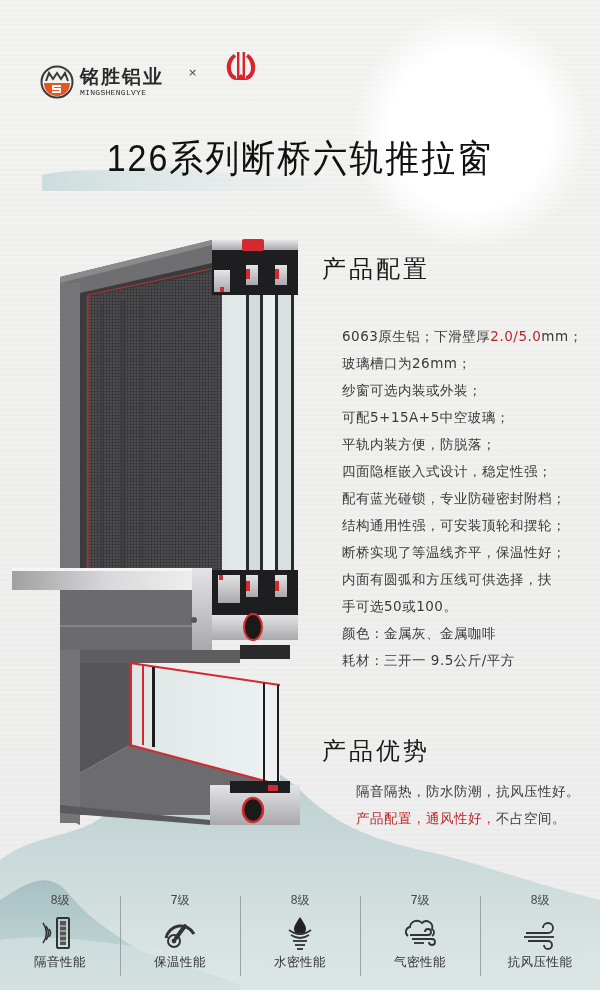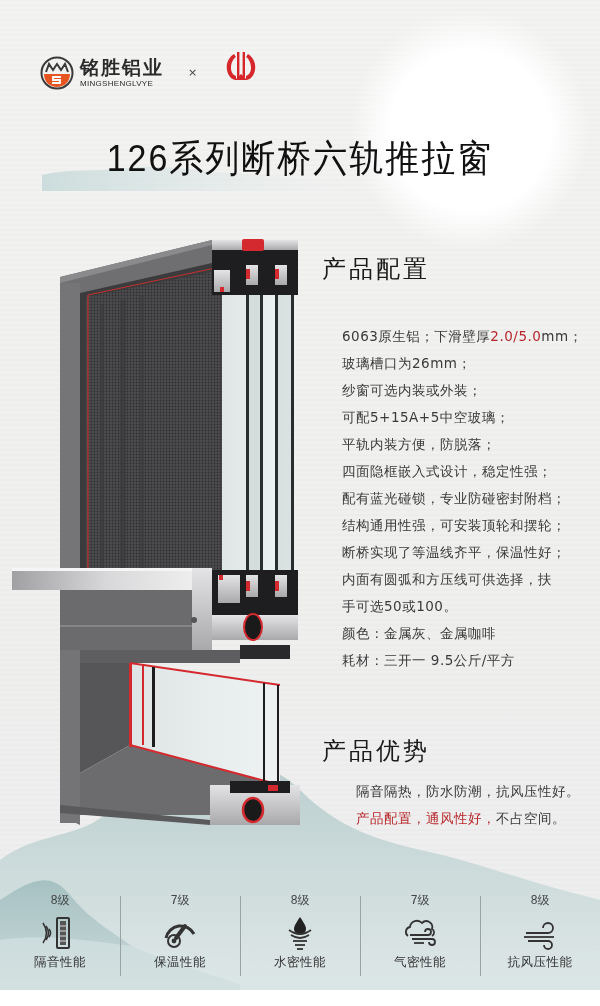--- a/index.html
+++ b/index.html
@@ -17,26 +17,26 @@
       repeating-linear-gradient(0deg, rgba(0,0,0,0.012) 0 2px, rgba(0,0,0,0) 2px 5px),
       linear-gradient(180deg, #f3f3f2 0%, #efefee 60%, #eceeed 100%);
   }
   .mountains { position: absolute; left: 0; top: 0; width: 600px; height: 1006px; }
   .bottom-strip {
     position: absolute; left: 0; top: 990px; width: 600px; height: 16px;
     background: #ffffff;
   }
 
   
-  .logos { position: absolute; top: 53px; left: 40px; height: 40px; display: flex; align-items: center; }
+  .logos { position: absolute; top: 62px; left: 40px; height: 40px; display: flex; align-items: center; }
   .logo-ms { display: flex; align-items: center; }
   .logo-ms-mark { width: 34px; height: 34px; }
   .logo-text { margin-left: 6px; display: flex; flex-direction: column; }
   .logo-cn { font-size: 19px; font-weight: bold; color: #2a2a2a; letter-spacing: 2px; line-height: 20px; }
-  .logo-en { font-family: Liberation Sans, sans-serif; font-size: 8px; color: #2a2a2a; letter-spacing: 0.3px; line-height: 10px; margin-top: 2px; }
+  .logo-en { font-family: Liberation Mono, monospace; font-size: 8px; color: #2a2a2a; letter-spacing: 0.3px; line-height: 10px; margin-top: 2px; }
   .logo-x { position: absolute; left: 188px; top: 66px; font-size: 11px; color: #444; }
   .logo-xf { position: absolute; left: 225px; top: 50px; display: flex; align-items: center; }
   .logo-xf-mark { width: 32px; height: 34px; }
 
   
   .title {
     position: absolute; left: 0; width: 600px; top: 136px; text-align: center;
     font-family: "Liberation Sans", sans-serif;
     font-size: 34px; color: #111; letter-spacing: 2px; transform: scaleY(1.1);
   }

